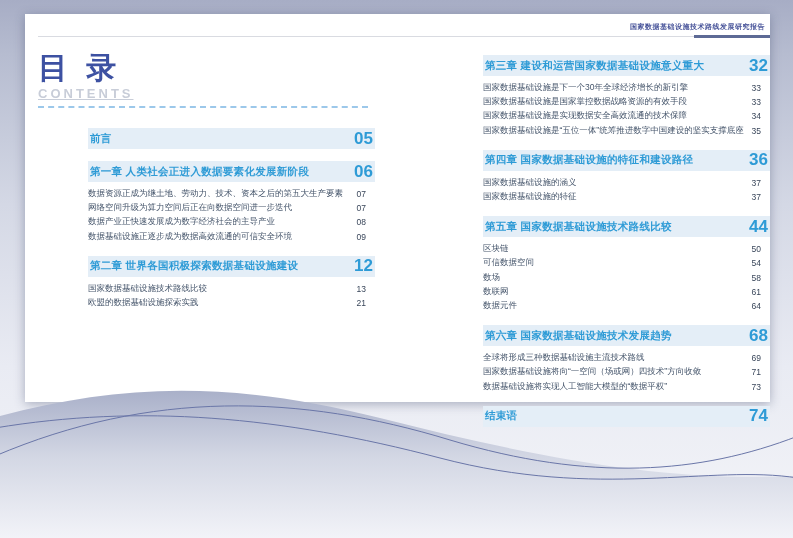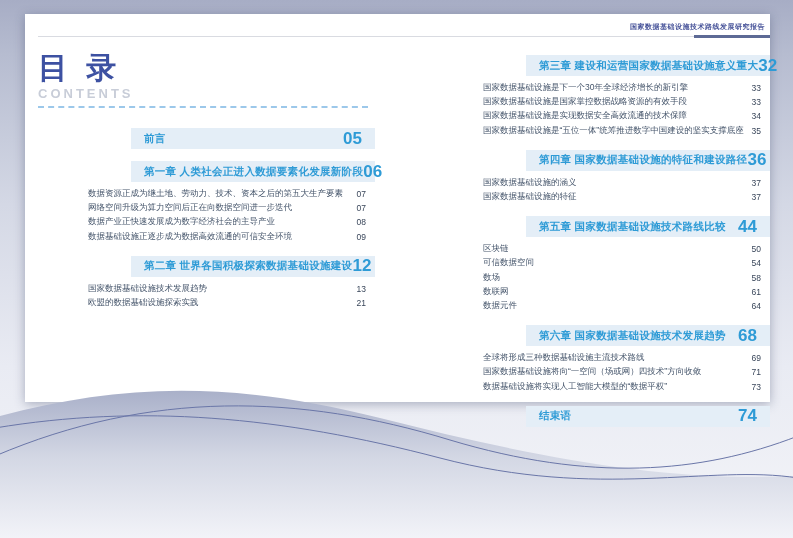--- a/index.html
+++ b/index.html
@@ -15,31 +15,31 @@
   }
   .report-title {
     position:absolute; top:8px; right:5px;
     font-size:7px; font-weight:bold; color:#4a569b; letter-spacing:.5px; white-space:nowrap;
   }
   .header-rule { position:absolute; top:22px; left:13px; right:0; height:1px; background:#d9dbe1; }
   .header-rule-dark { position:absolute; top:21px; right:0; width:76px; height:3px; background:#5d6a95; }
 
   .title-block { position:absolute; left:13px; top:38px; }
   .title-zh { font-size:30px; font-weight:bold; color:#3d51a2; letter-spacing:5px; line-height:1.05; }
-  .title-en { font-size:13px; font-weight:bold; color:#c8cdd8; letter-spacing:3px; margin-top:2px; }
+  .title-en { font-size:13px; font-weight:bold; color:#c8cdd8; letter-spacing:3px; margin-top:2px;text-decoration:underline; }
   .title-dash { position:absolute; left:13px; top:92px; width:330px; border-top:2px dashed #9cc8ea; }
 
   .col { position:absolute; width:287px; }
   .col-left  { left:63px;  top:114px; }
   .col-right { left:458px; top:41px; }
 
   .section { margin-bottom:12px; }
   .band {
     height:21px; background:#e4eef7; display:flex; align-items:center;
-    justify-content:space-between; padding:0 13px;margin-left:43px;
+    justify-content:space-between; padding:0 2px;
   }
   .band-title { font-size:10.5px; font-weight:bold; color:#2e9bd6; letter-spacing:.3px; white-space:nowrap; }
   .band-page  { font-size:17px;   font-weight:bold; color:#2e9bd6; }
   .items { margin-top:5px; }
   .item {
     display:flex; justify-content:space-between; align-items:center;
     height:14.2px; padding-right:9px;
   }
   .item-label { font-size:8.5px; color:#44546a; white-space:nowrap; }
   .item-page  { font-size:8.5px; color:#39465a; }
@@ -101,21 +101,21 @@
 </div>
   </div>
 
   <div class="section">
     <div class="band">
       <span class="band-title">第二章 世界各国积极探索数据基础设施建设</span>
       <span class="band-page">12</span>
     </div>
     <div class="items">
   <div class="item">
-    <span class="item-label">国家数据基础设施技术发展趋势</span>
+    <span class="item-label">国家数据基础设施技术路线比较</span>
     <span class="item-page">13</span>
   </div>
 
   <div class="item">
     <span class="item-label">欧盟的数据基础设施探索实践</span>
     <span class="item-page">21</span>
   </div>
 </div>
   </div>
 </div>

